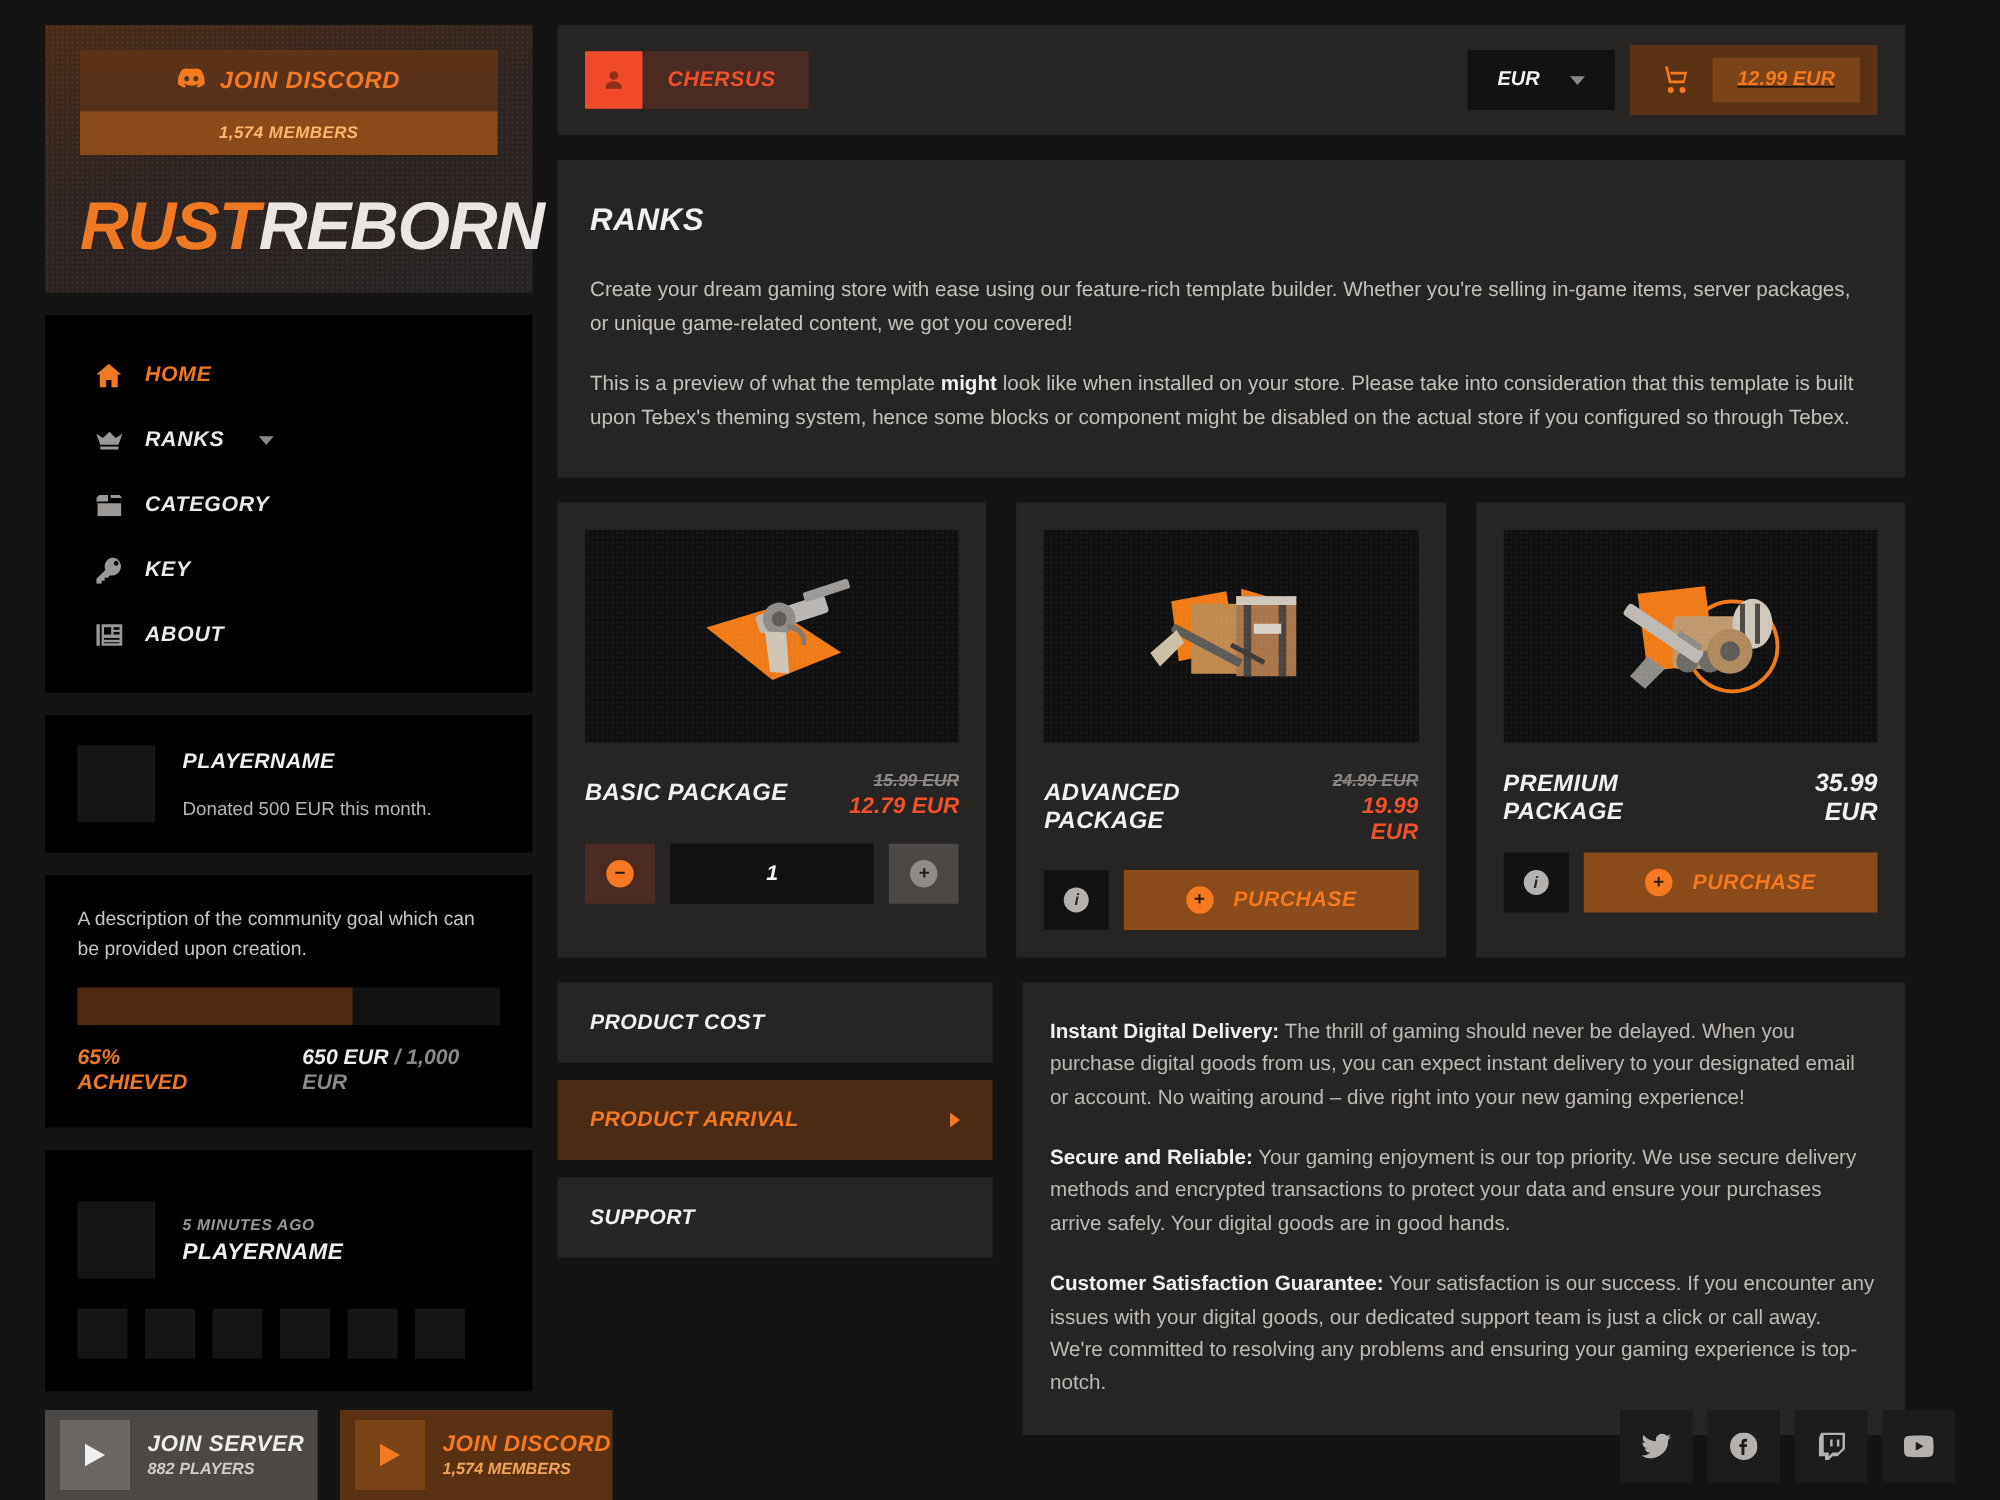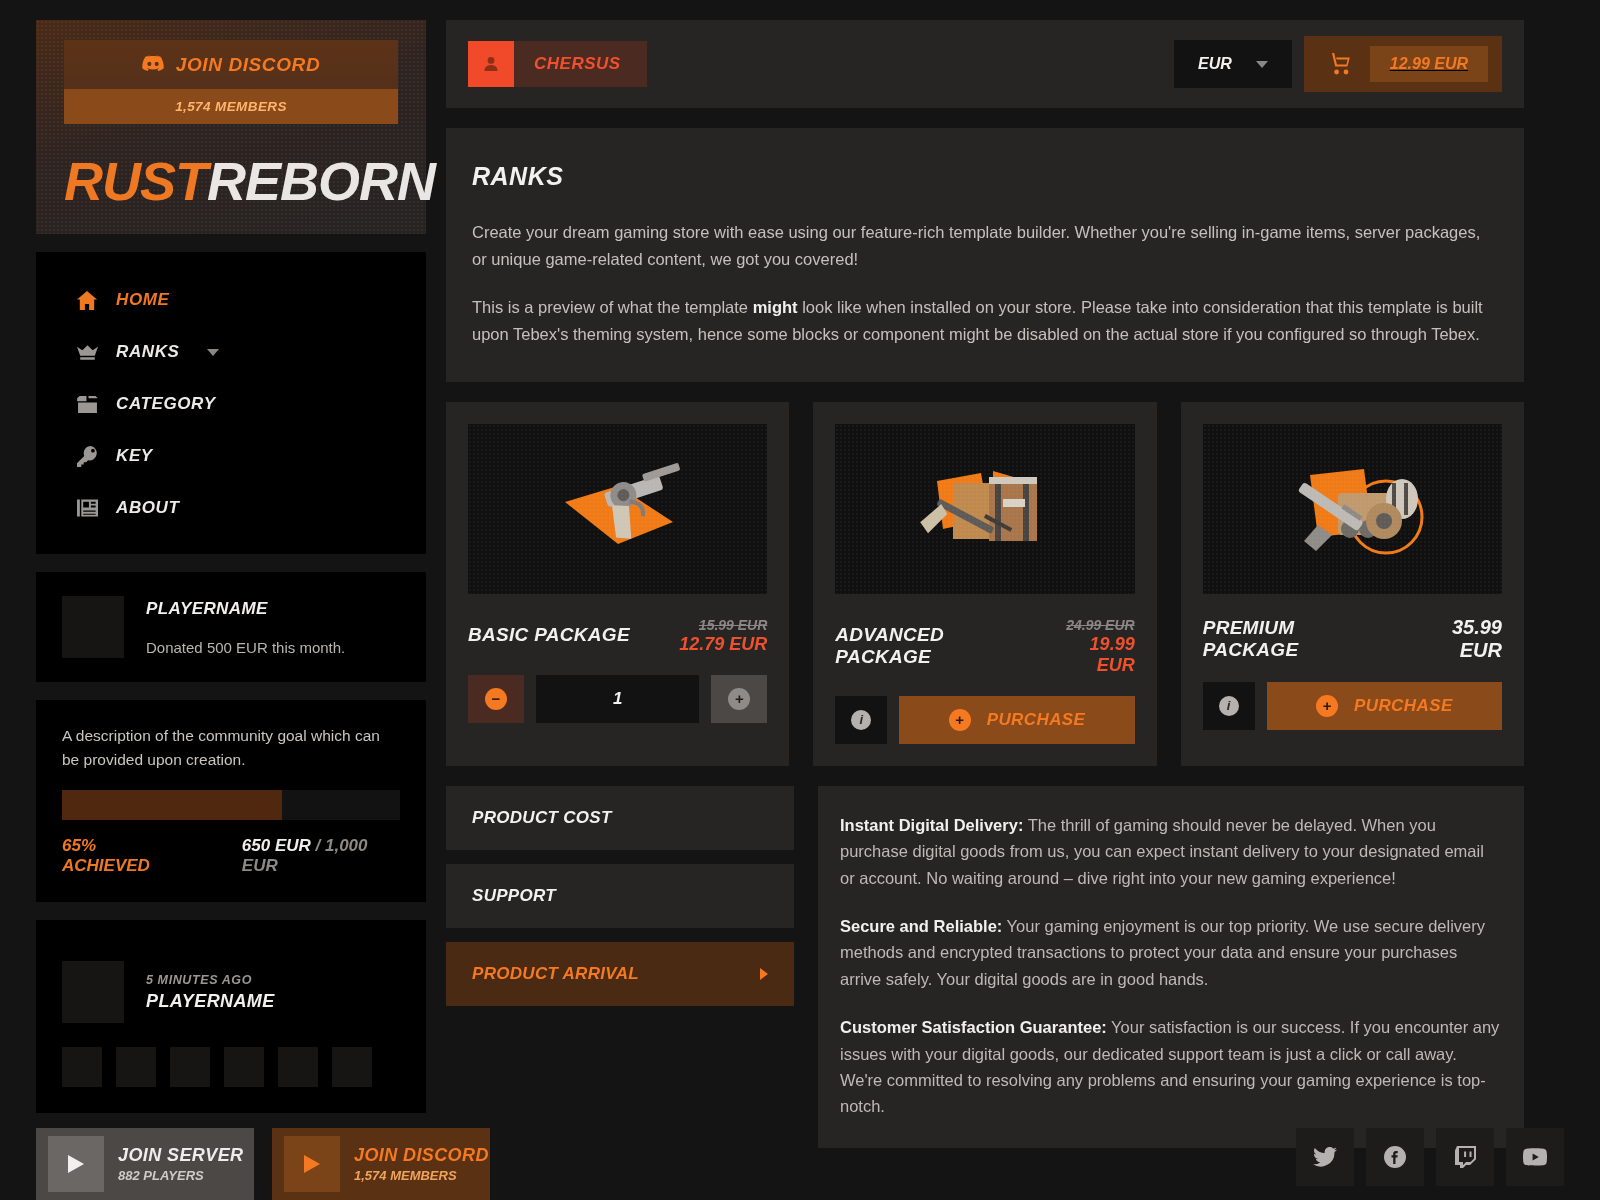--- a/index.html
+++ b/index.html
@@ -399,26 +399,26 @@
           </div>
         </div>
       </div>
     </section>
 
     <section class="lower">
       <div class="accordion">
         <div class="acc-item">
           <span class="lbl">PRODUCT COST</span>
         </div>
-        <div class="acc-item">
-          <span class="lbl">SUPPORT</span>
-        </div>
         <div class="acc-item active">
           <span class="lbl">PRODUCT ARRIVAL</span>
           <span class="arrow"></span>
+        </div>
+        <div class="acc-item">
+          <span class="lbl">SUPPORT</span>
         </div>
       </div>
 
       <div class="infopanel">
         <p class="ip-p"><b>Instant Digital Delivery:</b><span> The thrill of gaming should never be delayed. When you purchase digital goods from us, you can expect instant delivery to your designated email or account. No waiting around – dive right into your new gaming experience!</span></p>
         <p class="ip-p"><b>Secure and Reliable:</b><span> Your gaming enjoyment is our top priority. We use secure delivery methods and encrypted transactions to protect your data and ensure your purchases arrive safely. Your digital goods are in good hands.</span></p>
         <p class="ip-p"><b>Customer Satisfaction Guarantee:</b><span> Your satisfaction is our success. If you encounter any issues with your digital goods, our dedicated support team is just a click or call away. We're committed to resolving any problems and ensuring your gaming experience is top-notch.</span></p>
       </div>
     </section>
   </main>

